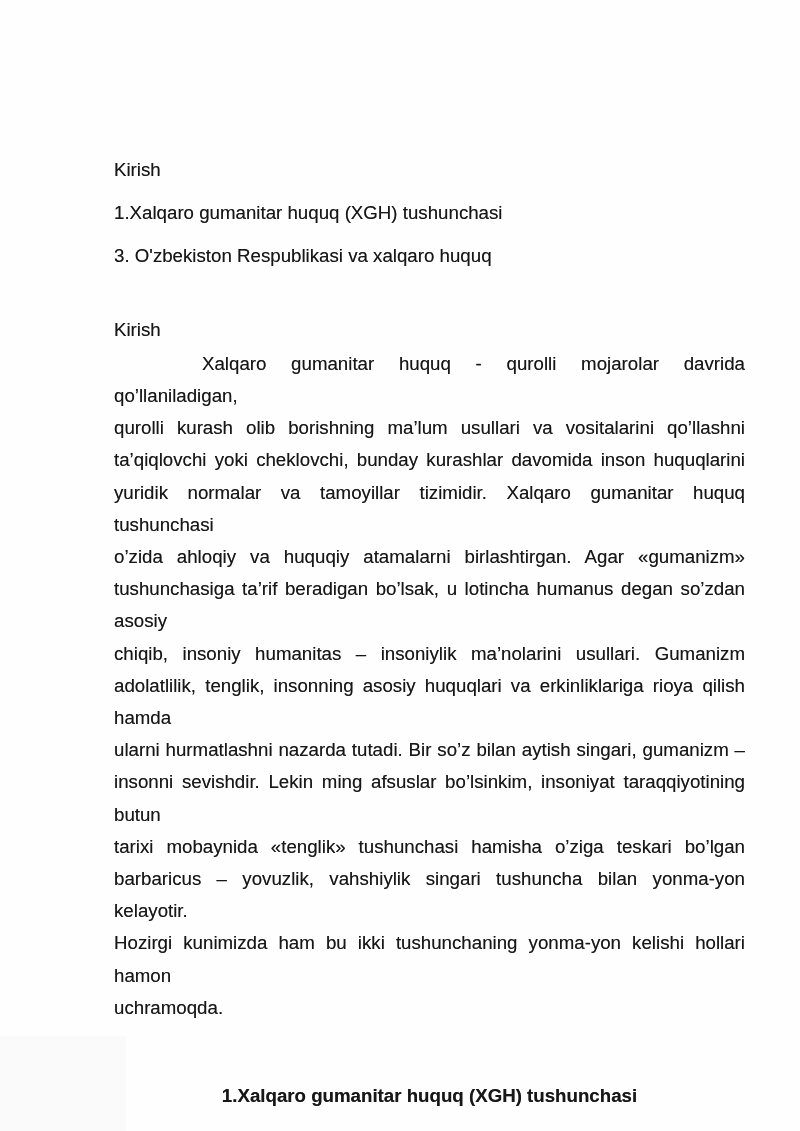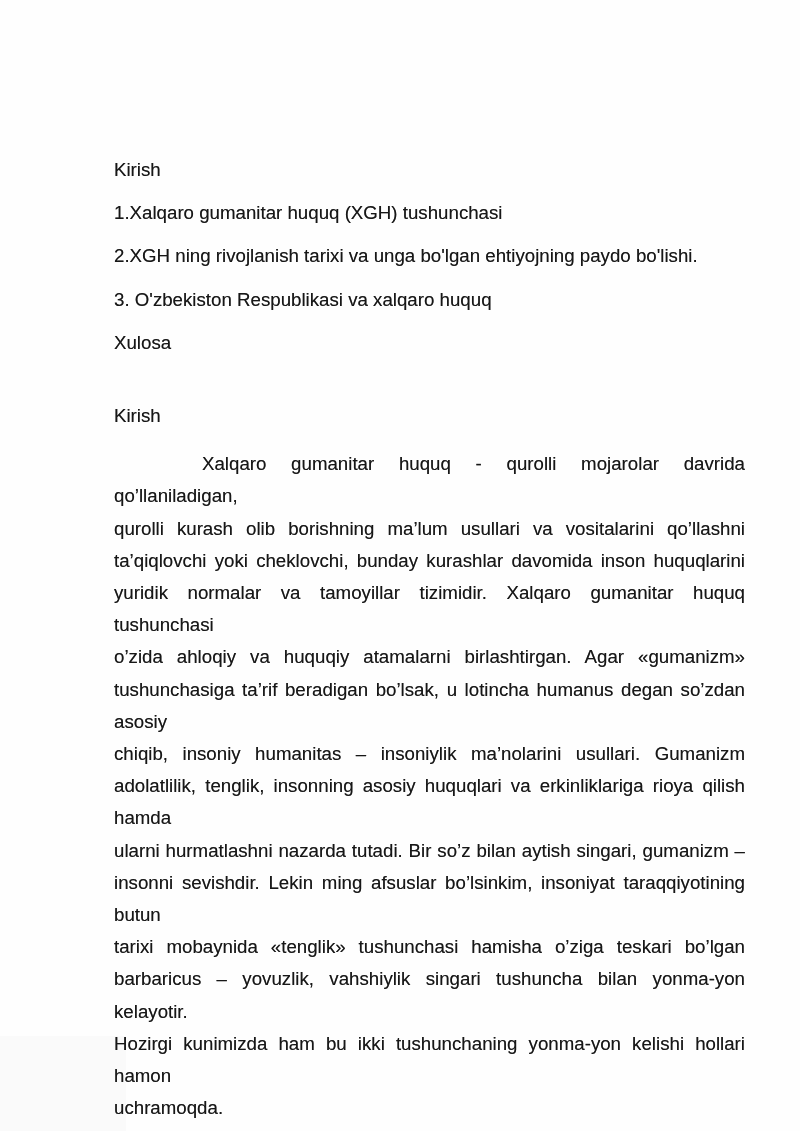--- a/index.html
+++ b/index.html
@@ -36,21 +36,21 @@
   .outline-item {
     line-height: 32.2px;
     margin-bottom: 11px;
     white-space: nowrap;
   }
   .section-heading {
     margin-top: 41px;
     line-height: 32.2px;
   }
   .para {
-    margin-top: 16px;
+    margin-top: 2px;
   }
   .para-line {
     line-height: 32.2px;
     text-align: justify;
     text-align-last: justify;
     overflow: hidden;
     white-space: normal;
   }
   .para-line.first {
     text-indent: 88px;
@@ -70,23 +70,21 @@
 <body>
 
 <div class="page">
   <div class="scan-shade"></div>
 
   <div class="content">
 
     <div class="outline">
       <div class="outline-item">Kirish</div>
       <div class="outline-item">1.Xalqaro gumanitar huquq (XGH) tushunchasi</div>
-      <div class="outline-item">2.XGH ning rivojlanish tarixi va unga bo'lgan ehtiyojning paydo bo'lishi.</div>
       <div class="outline-item">3. O'zbekiston Respublikasi va xalqaro huquq</div>
-      <div class="outline-item">Xulosa</div>
     </div>
 
     <div class="section-heading">Kirish</div>
 
     <div class="para">
       <div class="para-line first">Xalqaro gumanitar huquq - qurolli mojarolar davrida qo’llaniladigan,</div>
       <div class="para-line">qurolli kurash olib borishning ma’lum usullari va vositalarini qo’llashni</div>
       <div class="para-line">ta’qiqlovchi yoki cheklovchi, bunday kurashlar davomida inson huquqlarini</div>
       <div class="para-line">yuridik normalar va tamoyillar tizimidir. Xalqaro gumanitar huquq tushunchasi</div>
       <div class="para-line">o’zida ahloqiy va huquqiy atamalarni birlashtirgan. Agar «gumanizm»</div>

